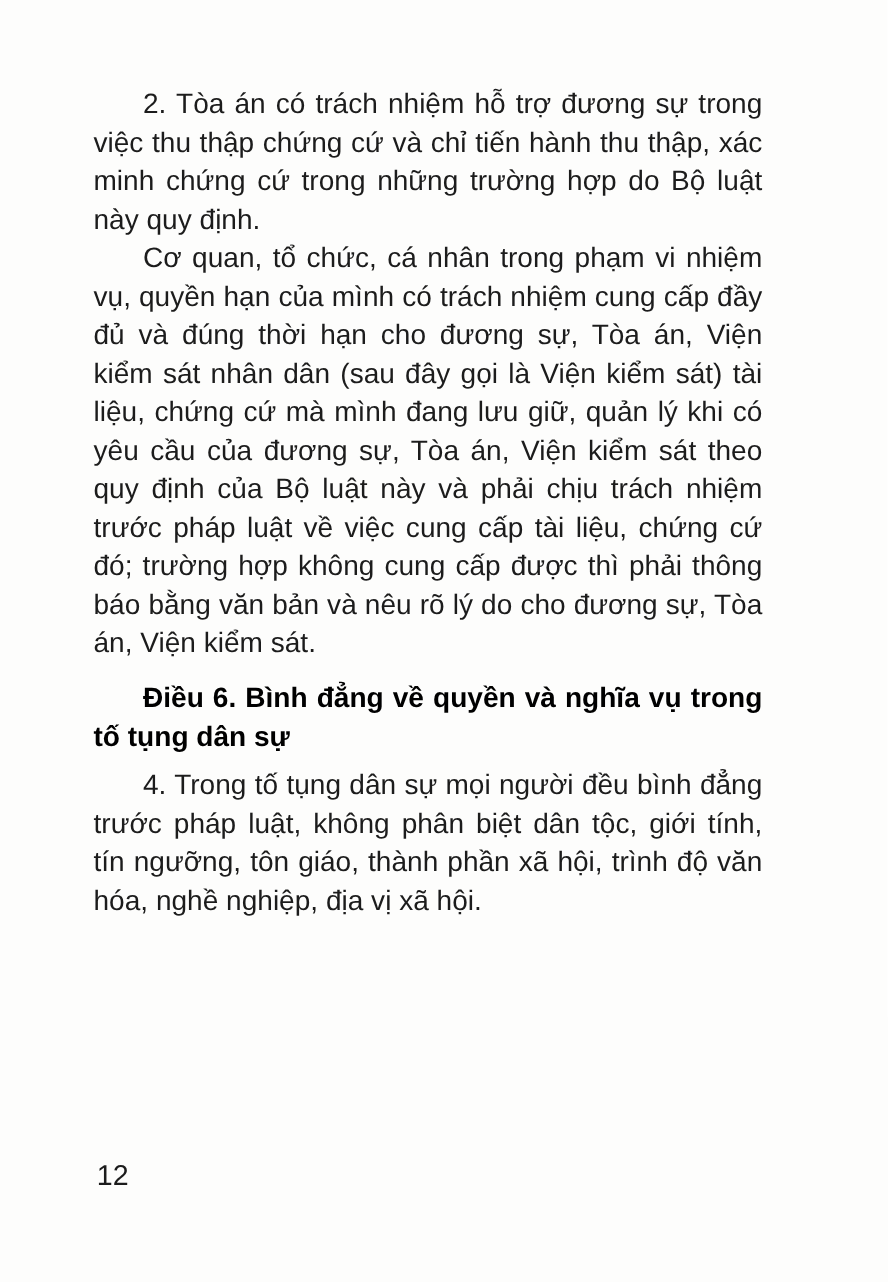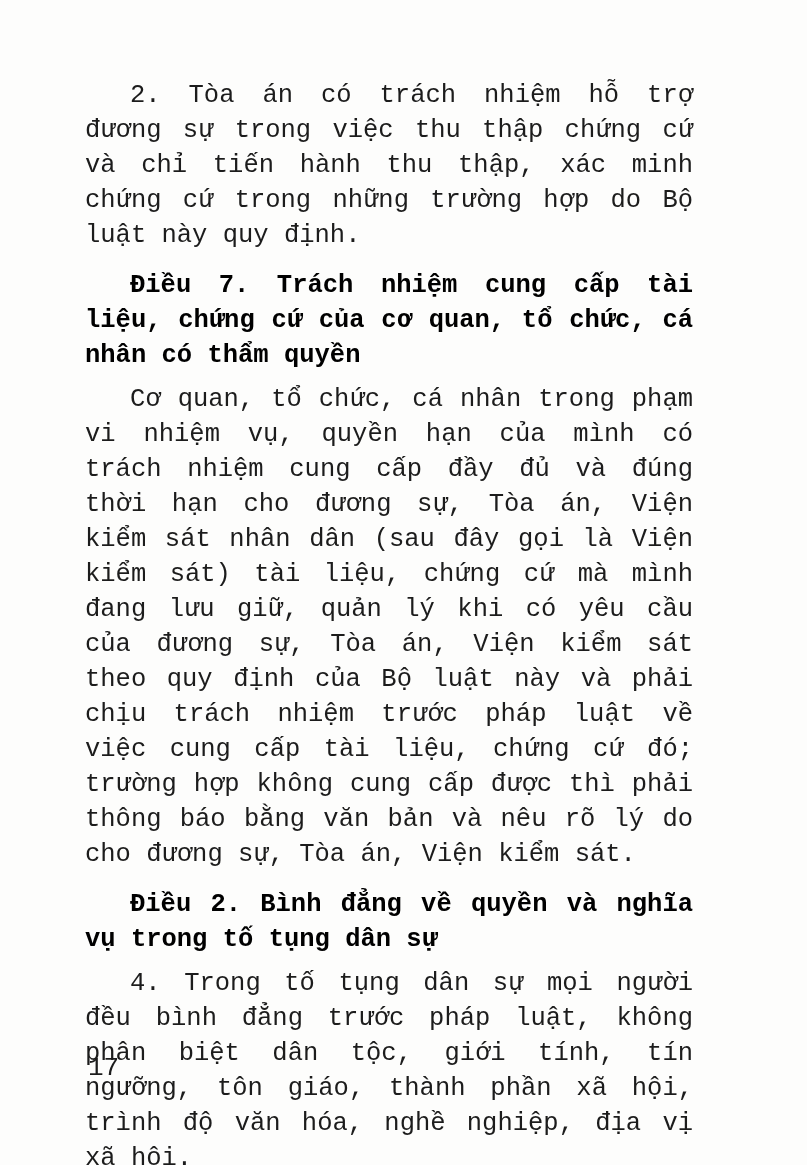--- a/index.html
+++ b/index.html
@@ -5,21 +5,21 @@
   html, body {
     margin: 0;
     padding: 0;
     background: #ffffff;
   }
   .page {
     position: relative;
     width: 807px;
     height: 1165px;
     background: #fdfdfc;
-    font-family: Liberation Mono, monospace;
+    font-family: Liberation Sans, sans-serif;
     color: #1c1c1c;
     overflow: hidden;
   }
   .text-col {
     position: absolute;
     left: 85px;
     top: 78px;
     width: 608px;
     font-size: 25.5px;
     line-height: 35px;
@@ -50,27 +50,26 @@
 </style>
 </head>
 <body>
 
 <div class="page">
 
   <div class="text-col">
 
     <p class="para">2. Tòa án có trách nhiệm hỗ trợ đương sự trong việc thu thập chứng cứ và chỉ tiến hành thu thập, xác minh chứng cứ trong những trường hợp do Bộ luật này quy định.</p>
 
-    <h2 class="article-heading">Điều 7. Trách nhiệm cung cấp tài liệu, chứng cứ của cơ quan, tổ chức, cá nhân có thẩm quyền</h2>
 
     <p class="para">Cơ quan, tổ chức, cá nhân trong phạm vi nhiệm vụ, quyền hạn của mình có trách nhiệm cung cấp đầy đủ và đúng thời hạn cho đương sự, Tòa án, Viện kiểm sát nhân dân (sau đây gọi là Viện kiểm sát) tài liệu, chứng cứ mà mình đang lưu giữ, quản lý khi có yêu cầu của đương sự, Tòa án, Viện kiểm sát theo quy định của Bộ luật này và phải chịu trách nhiệm trước pháp luật về việc cung cấp tài liệu, chứng cứ đó; trường hợp không cung cấp được thì phải thông báo bằng văn bản và nêu rõ lý do cho đương sự, Tòa án, Viện kiểm sát.</p>
 
-    <h2 class="article-heading">Điều 2. Bình đẳng về quyền và nghĩa vụ trong tố tụng dân sự</h2>
+    <h2 class="article-heading">Điều 6. Bình đẳng về quyền và nghĩa vụ trong tố tụng dân sự</h2>
 
     <p class="para">4. Trong tố tụng dân sự mọi người đều bình đẳng trước pháp luật, không phân biệt dân tộc, giới tính, tín ngưỡng, tôn giáo, thành phần xã hội, trình độ văn hóa, nghề nghiệp, địa vị xã hội.</p>
 
 
 
   </div>
 
-  <div class="page-number">17</div>
+  <div class="page-number">12</div>
 
 </div>
 
 </body></html>

